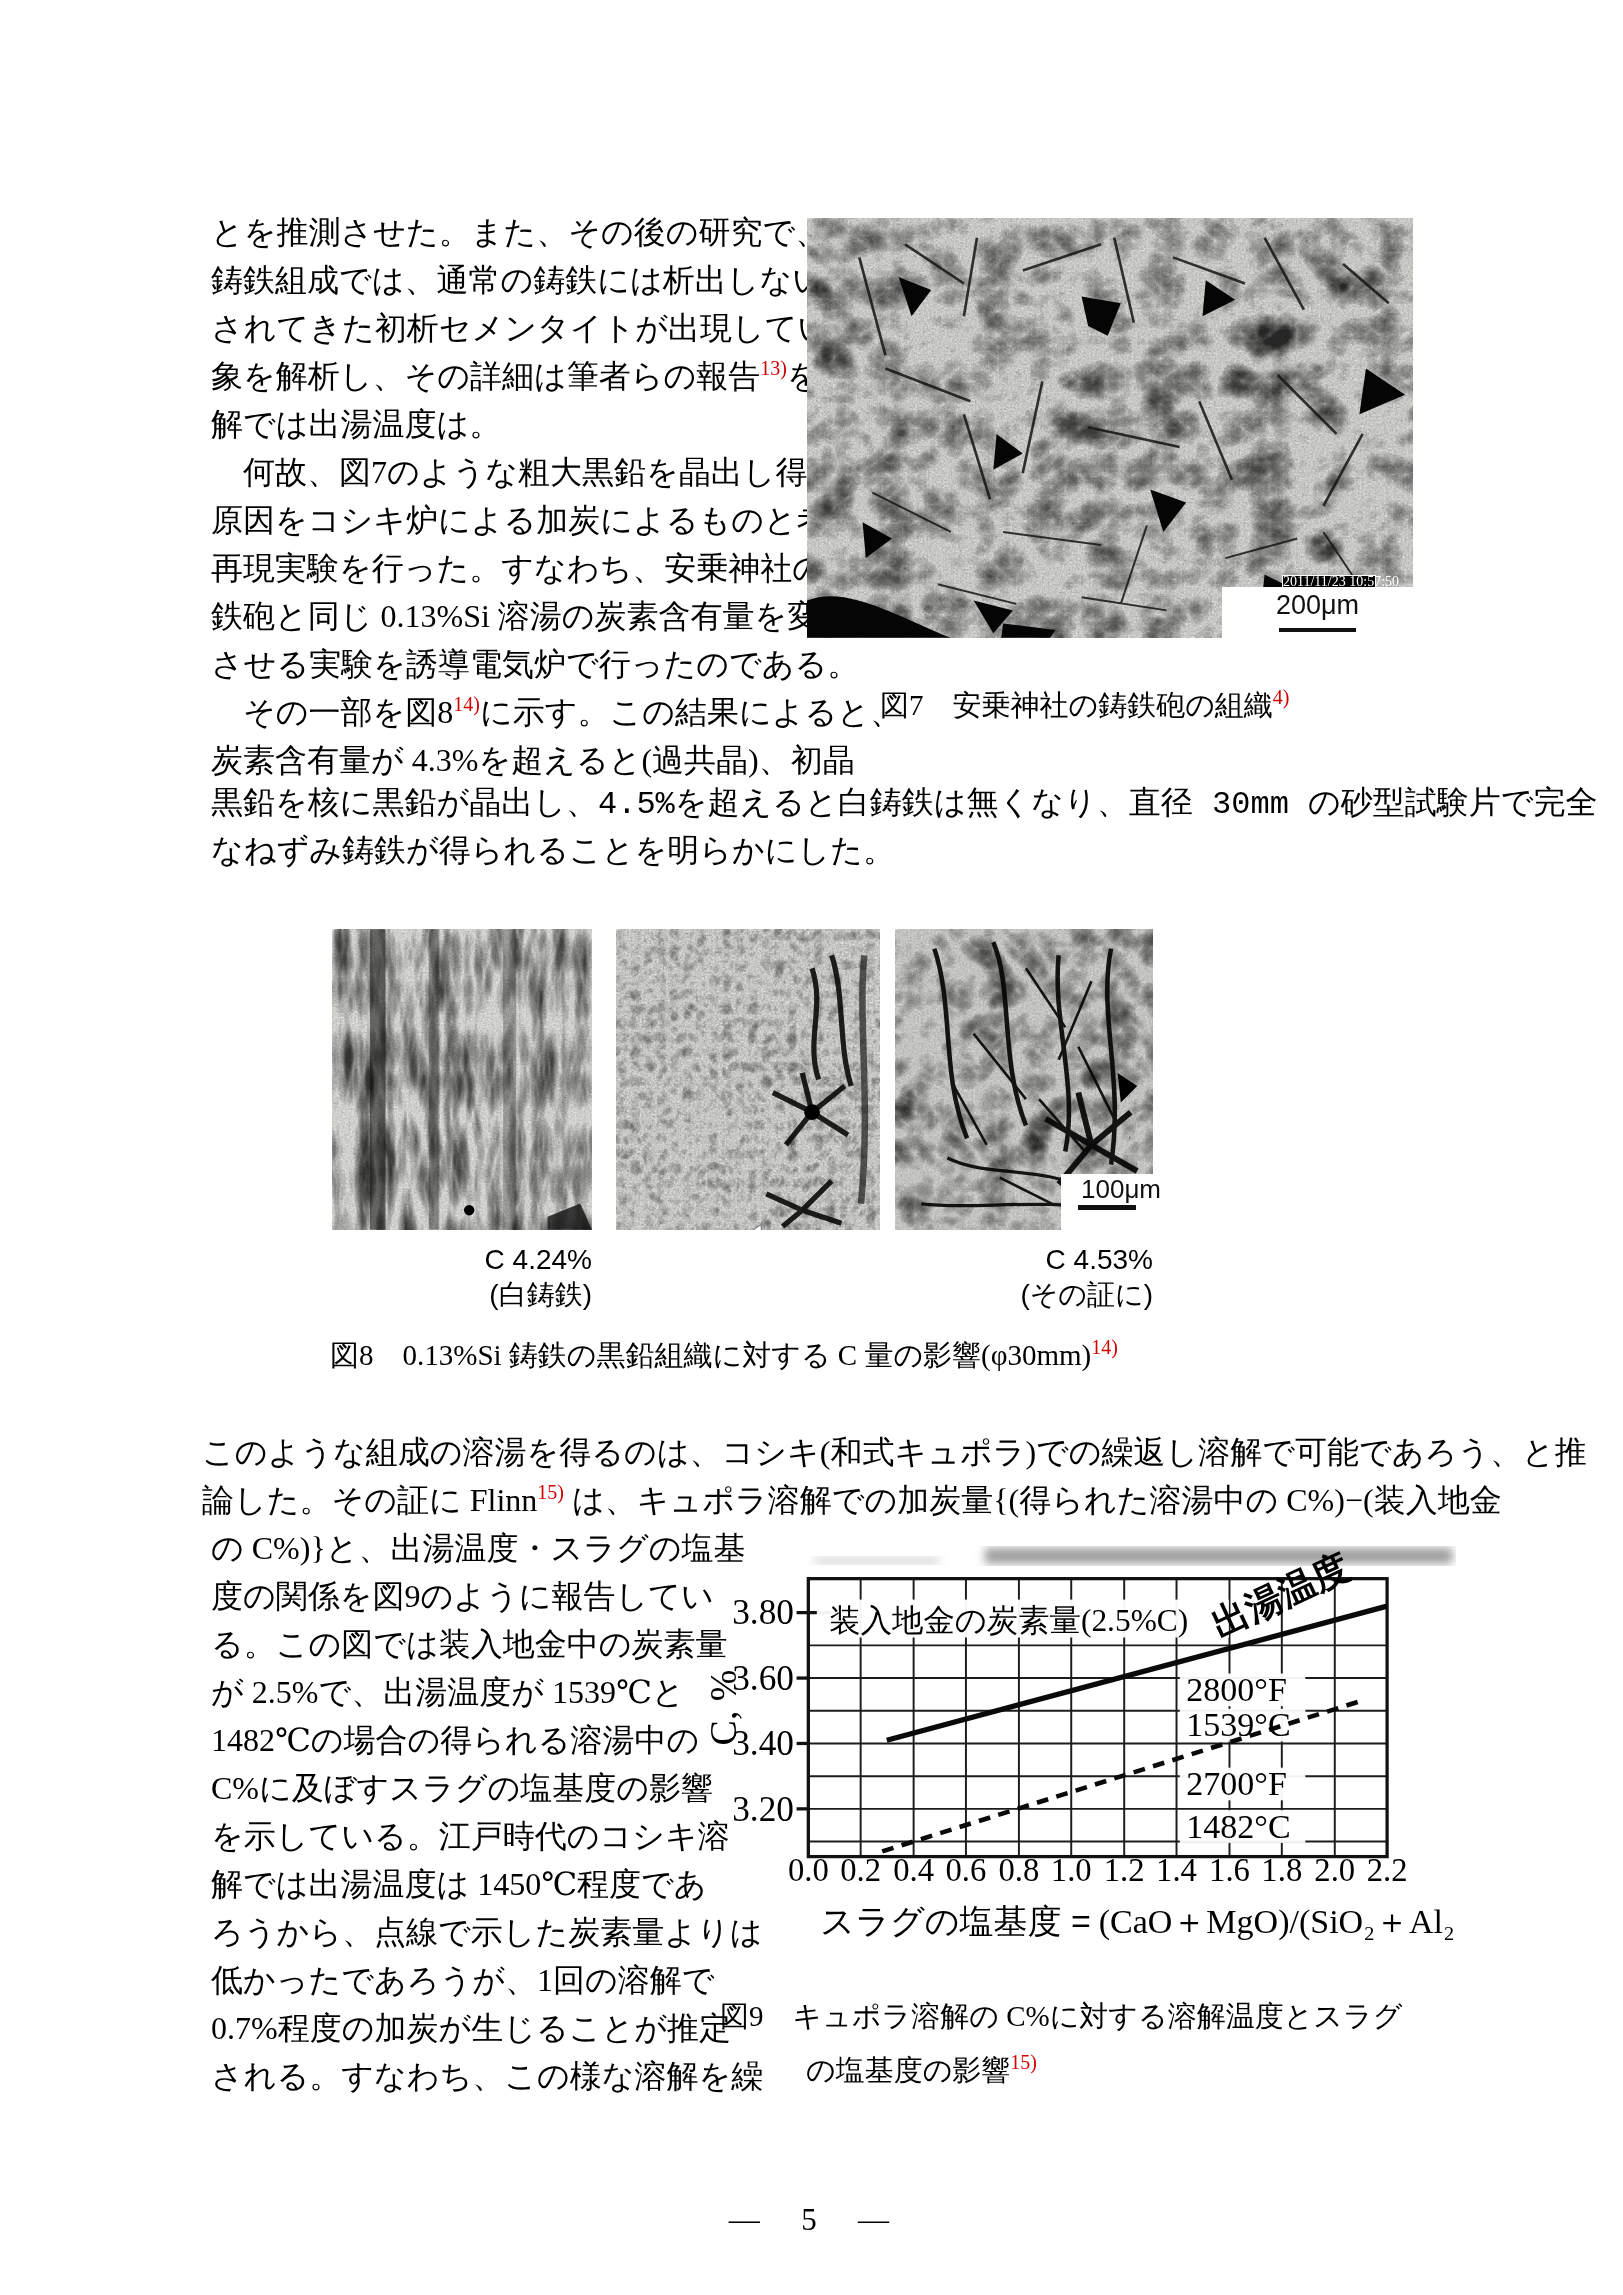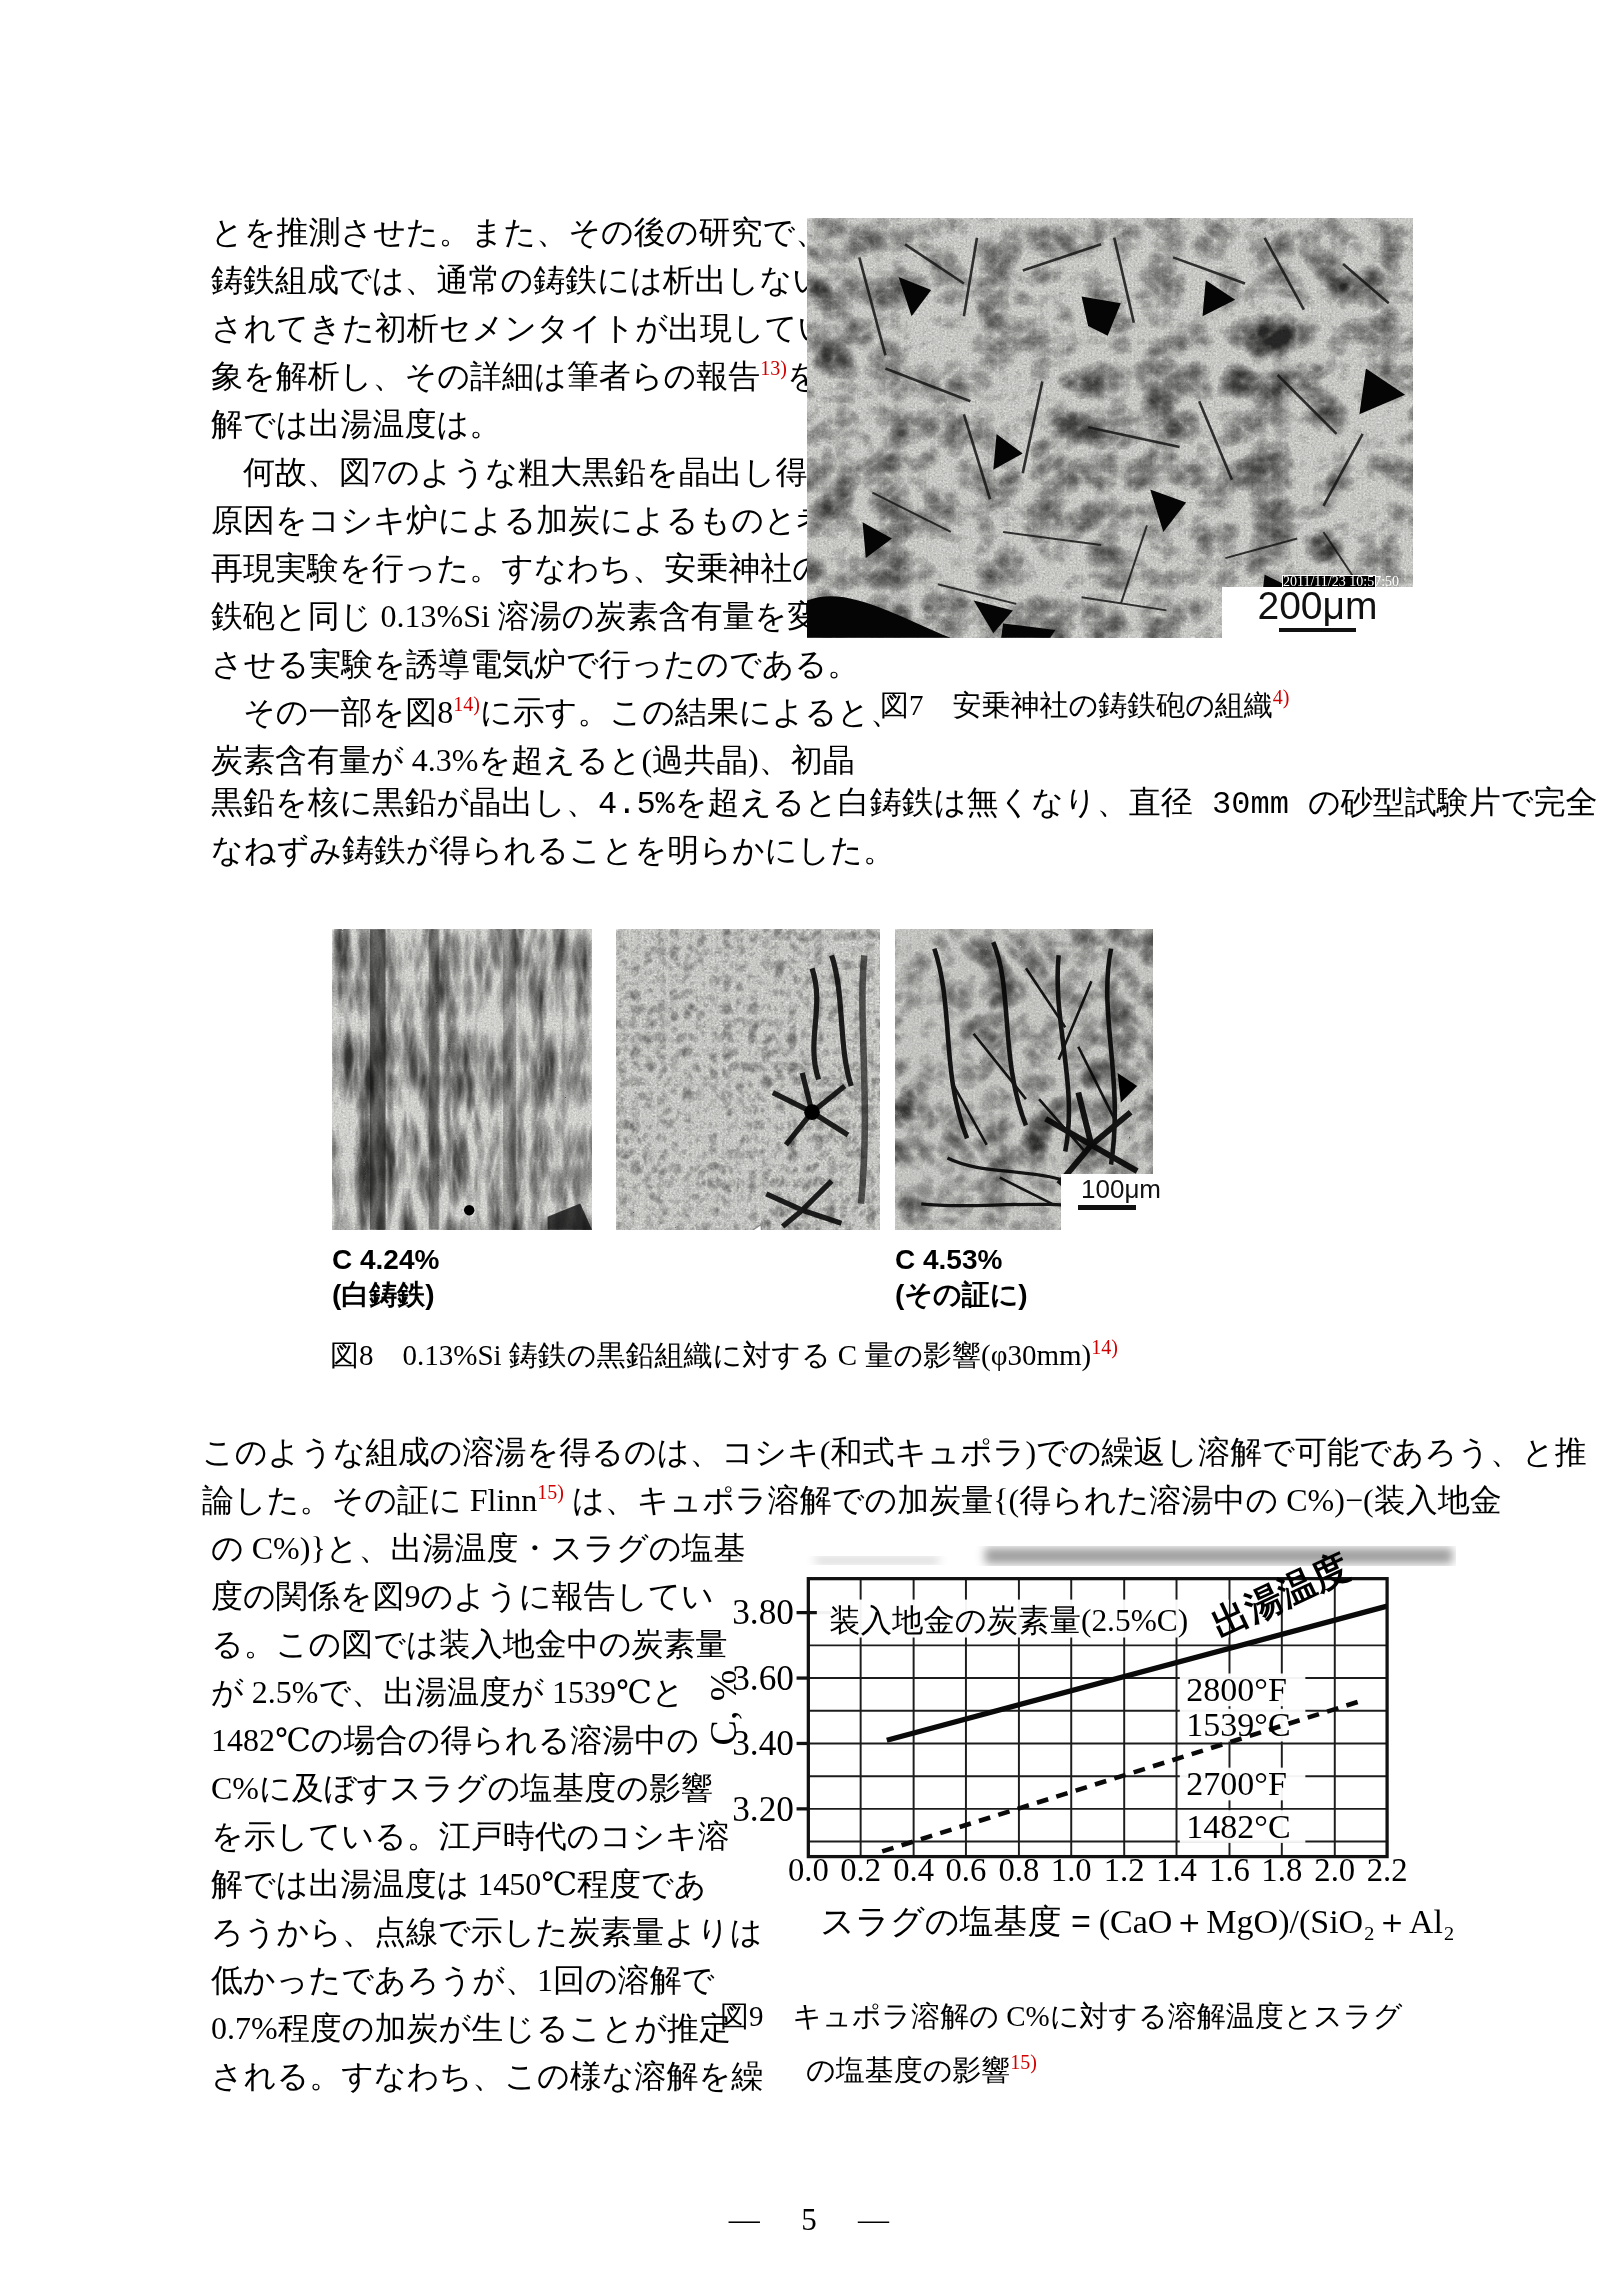--- a/index.html
+++ b/index.html
@@ -7,32 +7,32 @@
         font-family:"Liberation Serif","DejaVu Serif",serif;color:#000;}
   
   .tblock{position:absolute;font-size:32px;line-height:48px;}
   .ln{white-space:nowrap;}
   sup.ref{color:#d10000;font-size:20px;vertical-align:super;line-height:0;font-family:"Liberation Serif",serif;}
   .cap{position:absolute;font-size:29px;white-space:nowrap;}
   
   .fig7{position:absolute;left:807px;top:218px;width:606px;height:420px;background:#dededb;}
   .fig7 svg{position:absolute;left:0;top:0;}
   .scalebox7{position:absolute;left:415px;top:369px;width:191px;height:51px;background:#ffffff;text-align:center;}
-  .scalebox7 .stxt{font-family:"Liberation Sans","DejaVu Sans",sans-serif;font-size:39px;line-height:37px;color:#111;}
+  .scalebox7 .stxt{font-family:"Liberation Sans","DejaVu Sans",sans-serif;font-size:27px;line-height:37px;color:#111;}
   .scalebox7 .sbar{width:77px;height:3.9px;background:#111;margin:3.9px auto 0 auto;}
   .tstamp{position:absolute;left:475px;top:357px;width:92px;height:12.4px;background:#000;border:0.7px solid #fff;
           color:#fff;font-family:Liberation Serif, serif;font-size:14px;line-height:11.8px;white-space:nowrap;}
   
   .m8{position:absolute;top:929px;height:301px;background:#e2e2df;}
   .m8 svg{position:absolute;left:0;top:0;}
   .box100{position:absolute;right:0;bottom:0;width:92px;height:56px;background:#fff;text-align:center;}
   .box100 .stxt{font-family:"Liberation Sans","DejaVu Sans",sans-serif;font-size:26px;line-height:30px;color:#111;margin-left:20px;}
   .box100 .sbar{width:58px;height:4.6px;background:#111;margin:1.3px auto 0 auto;}
-  .flabel{position:absolute;text-align:left;font-family:"Liberation Sans","DejaVu Sans",sans-serif;
-          font-size:28px;line-height:35px;font-weight:700;white-space:nowrap;}
+  .flabel{position:absolute;text-align:right;font-family:"Liberation Sans","DejaVu Sans",sans-serif;
+          font-size:28px;line-height:35px;font-weight:400;white-space:nowrap;}
   
   .fig9{position:absolute;left:710px;top:1544px;width:746px;height:412px;}
   .chartfont{font-family:"Liberation Serif","DejaVu Serif",serif;}
   .footer{position:absolute;left:0;top:2199px;width:1623px;text-align:center;font-size:31px;letter-spacing:5.2px;}
 </style>
 </head>
 <body>
 
 <svg width="0" height="0" style="position:absolute">
   <defs>

